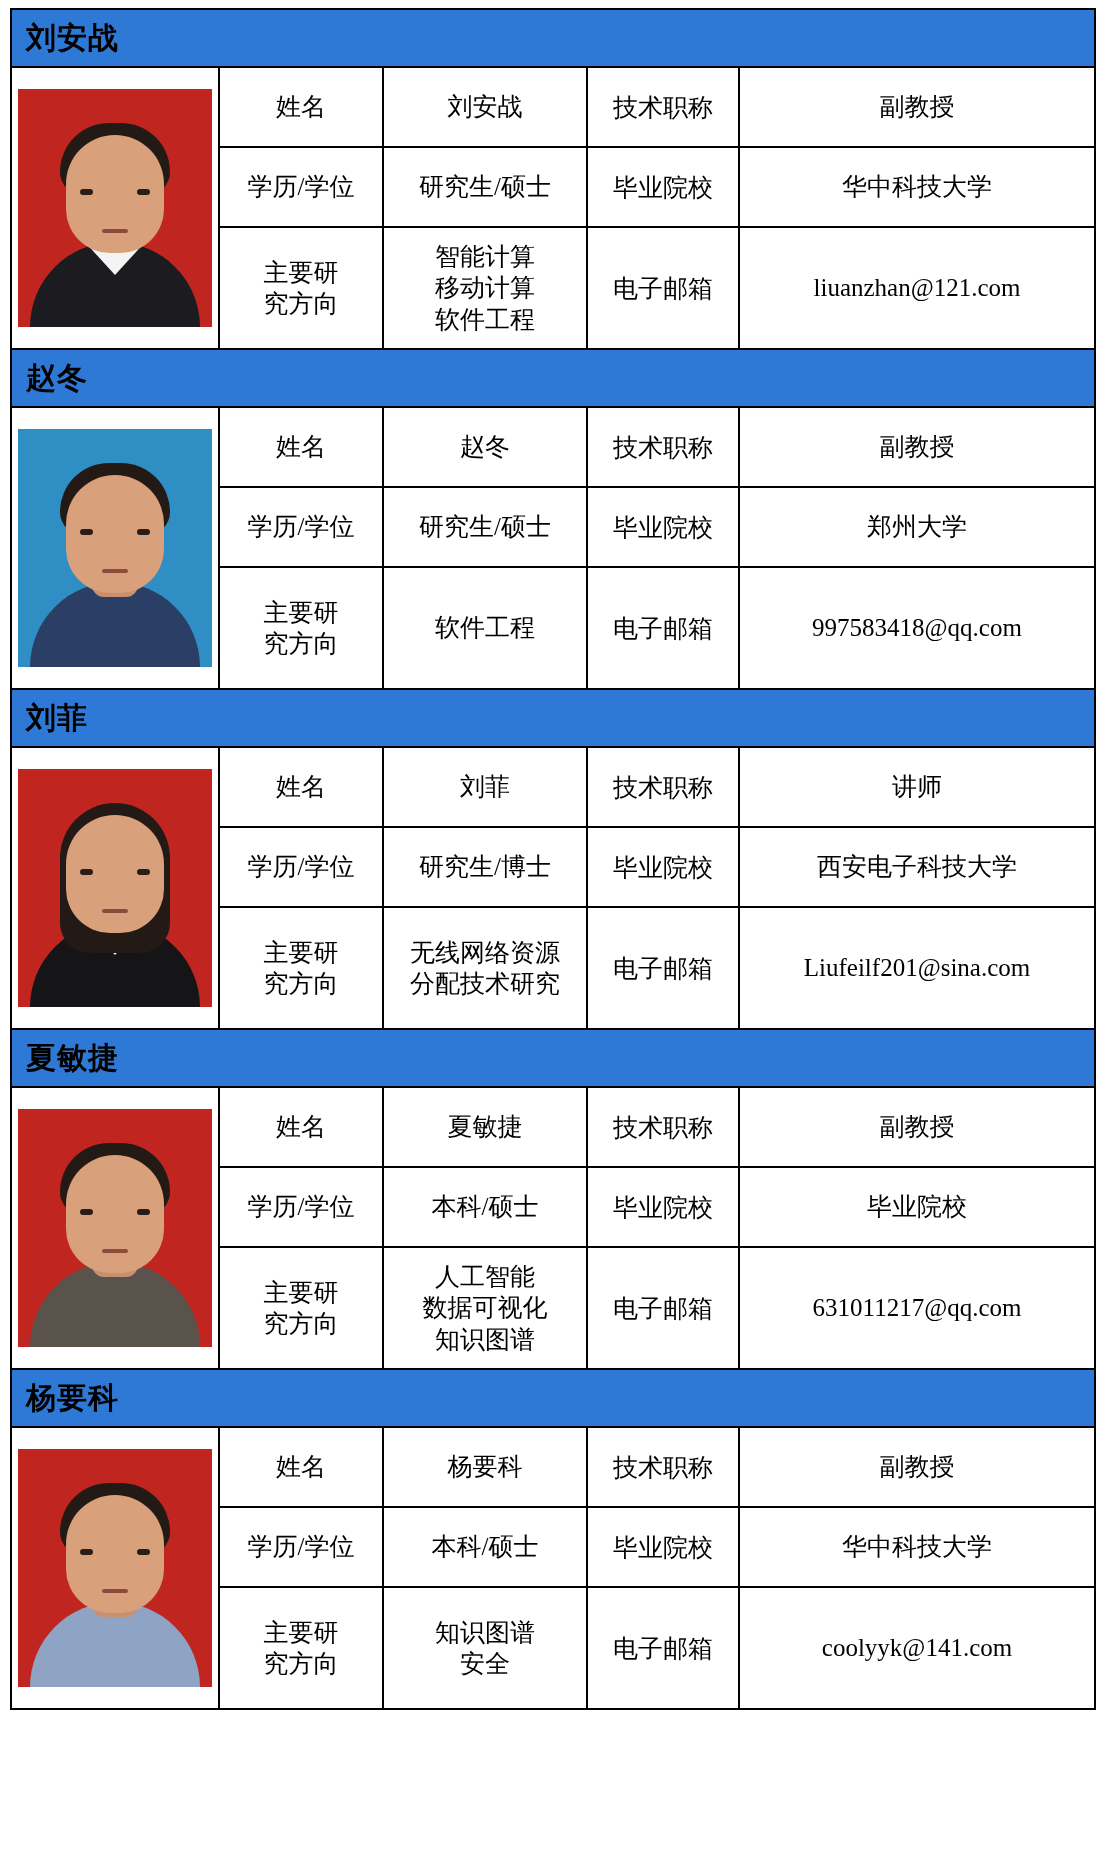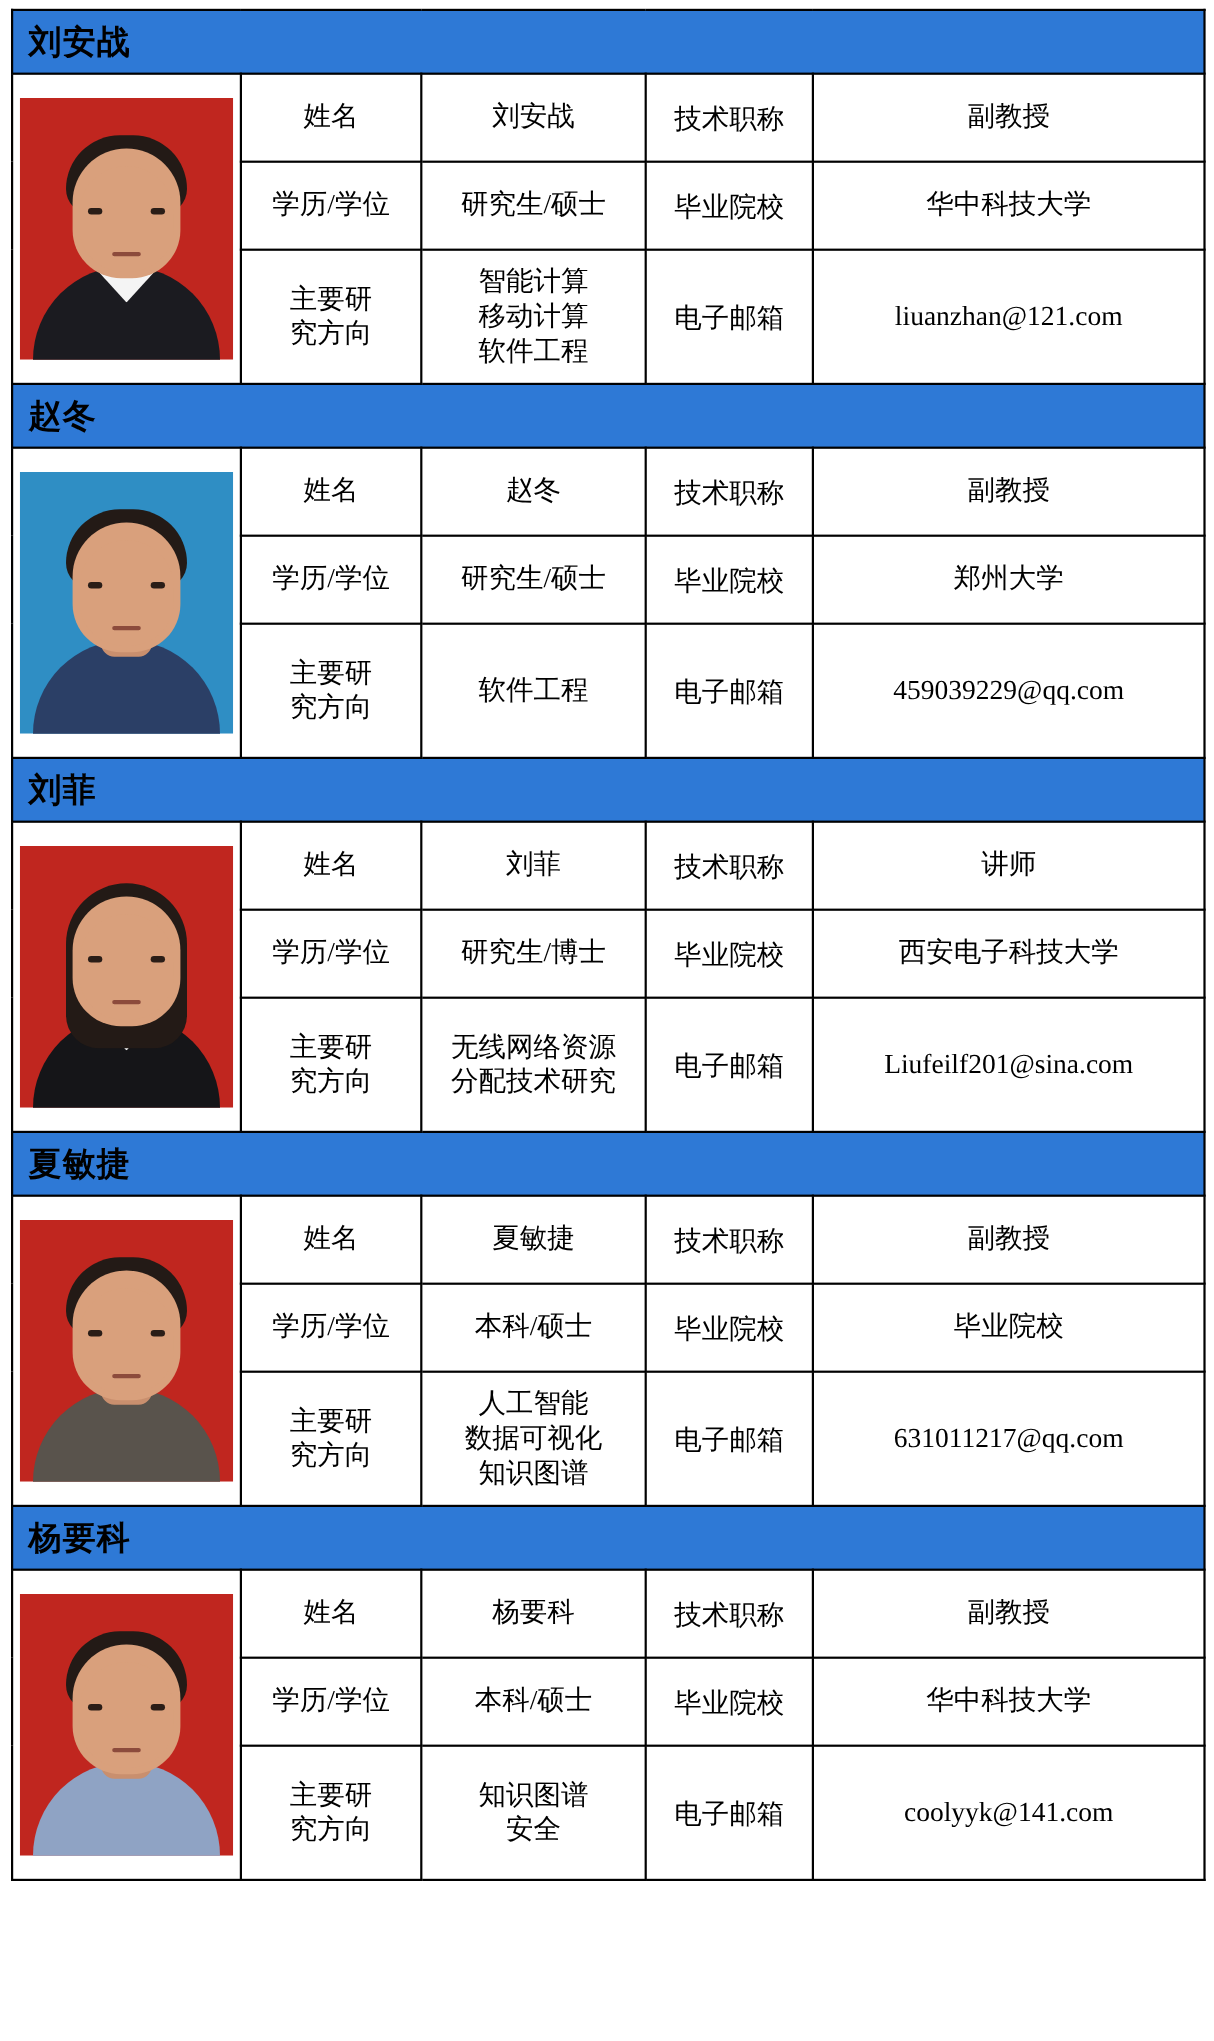--- a/index.html
+++ b/index.html
@@ -243,21 +243,21 @@
         <td class="label-cell">学历/学位</td>
         <td class="value-cell">研究生/硕士</td>
         <td class="label2-cell">毕业院校</td>
         <td class="value2-cell">郑州大学</td>
       </tr>
       <tr class="row-tall">
         <td class="label-cell multi">主要研
 究方向</td>
         <td class="value-cell multi">软件工程</td>
         <td class="label2-cell">电子邮箱</td>
-        <td class="value2-cell">459039229@qq.com</td>
+        <td class="value2-cell">997583418@qq.com</td>
       </tr>
 
       <tr>
         <td class="name-banner" colspan="5">刘菲</td>
       </tr>
       <tr class="row-std">
         <td class="photo-cell" rowspan="3">
           <div class="photo">
             <div class="bg" style="background:#c0261f"></div>
             <div class="shoulders" style="background:#151518"></div>

